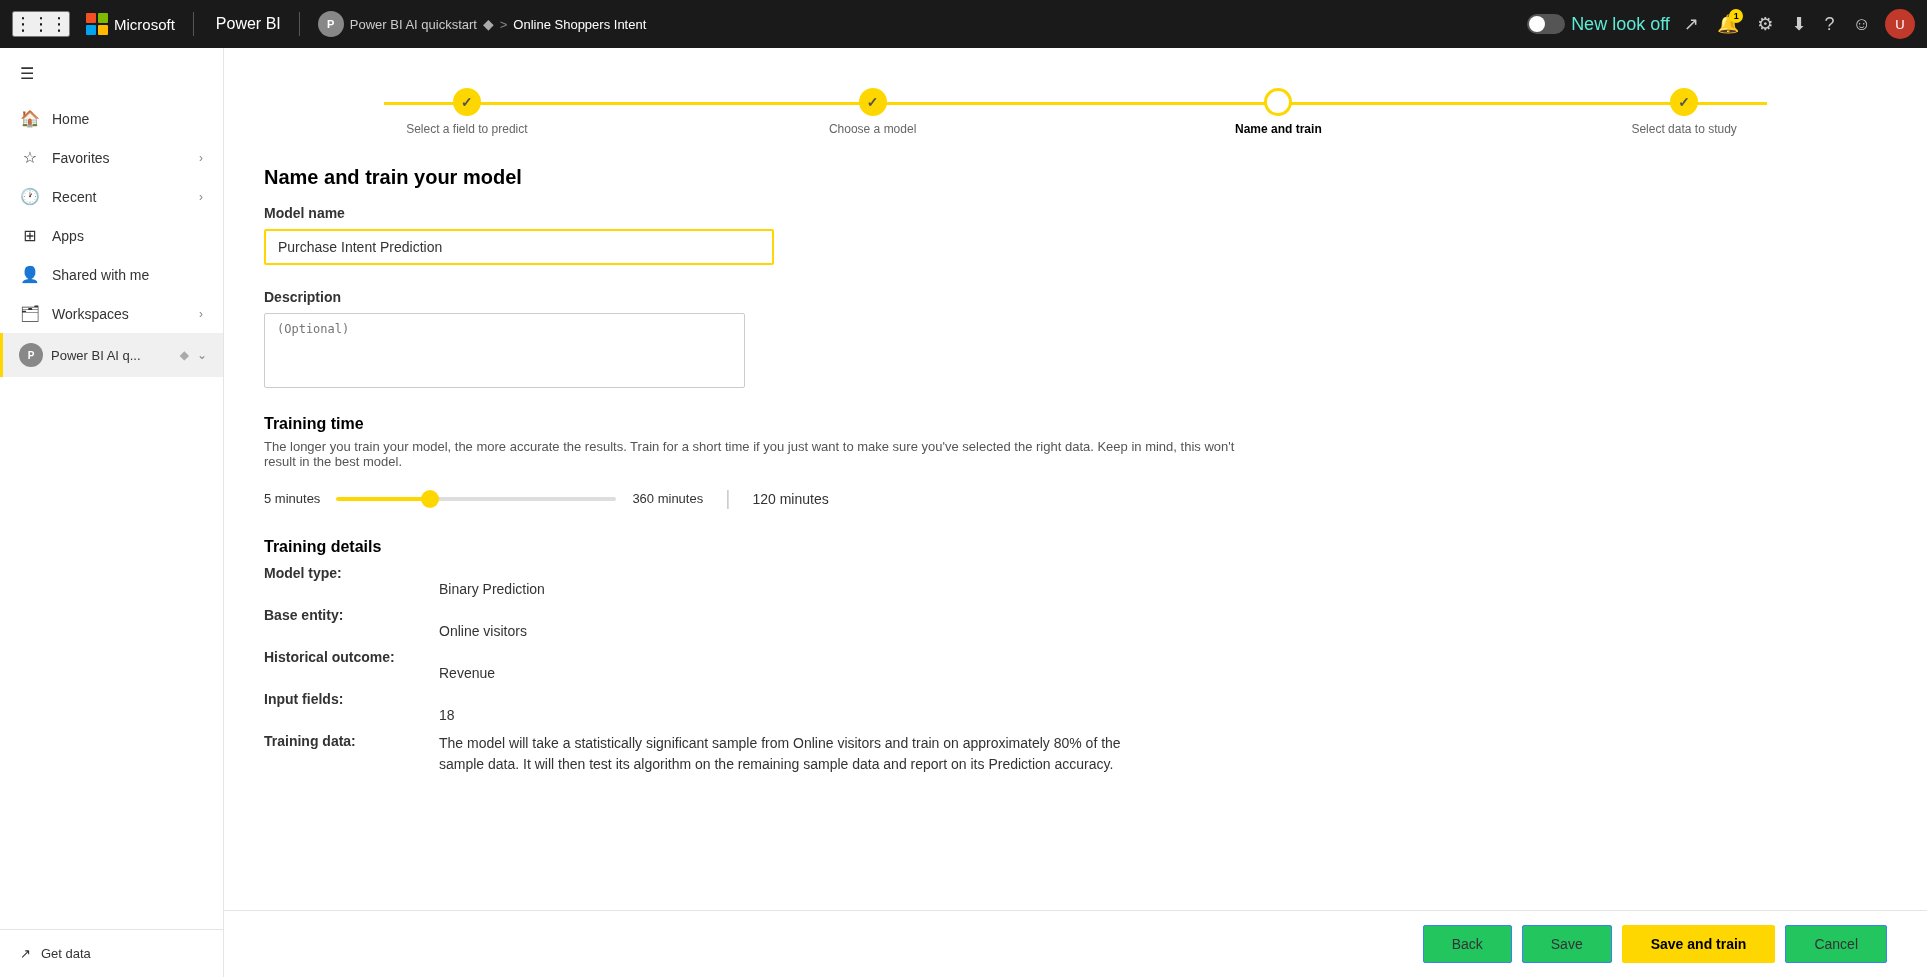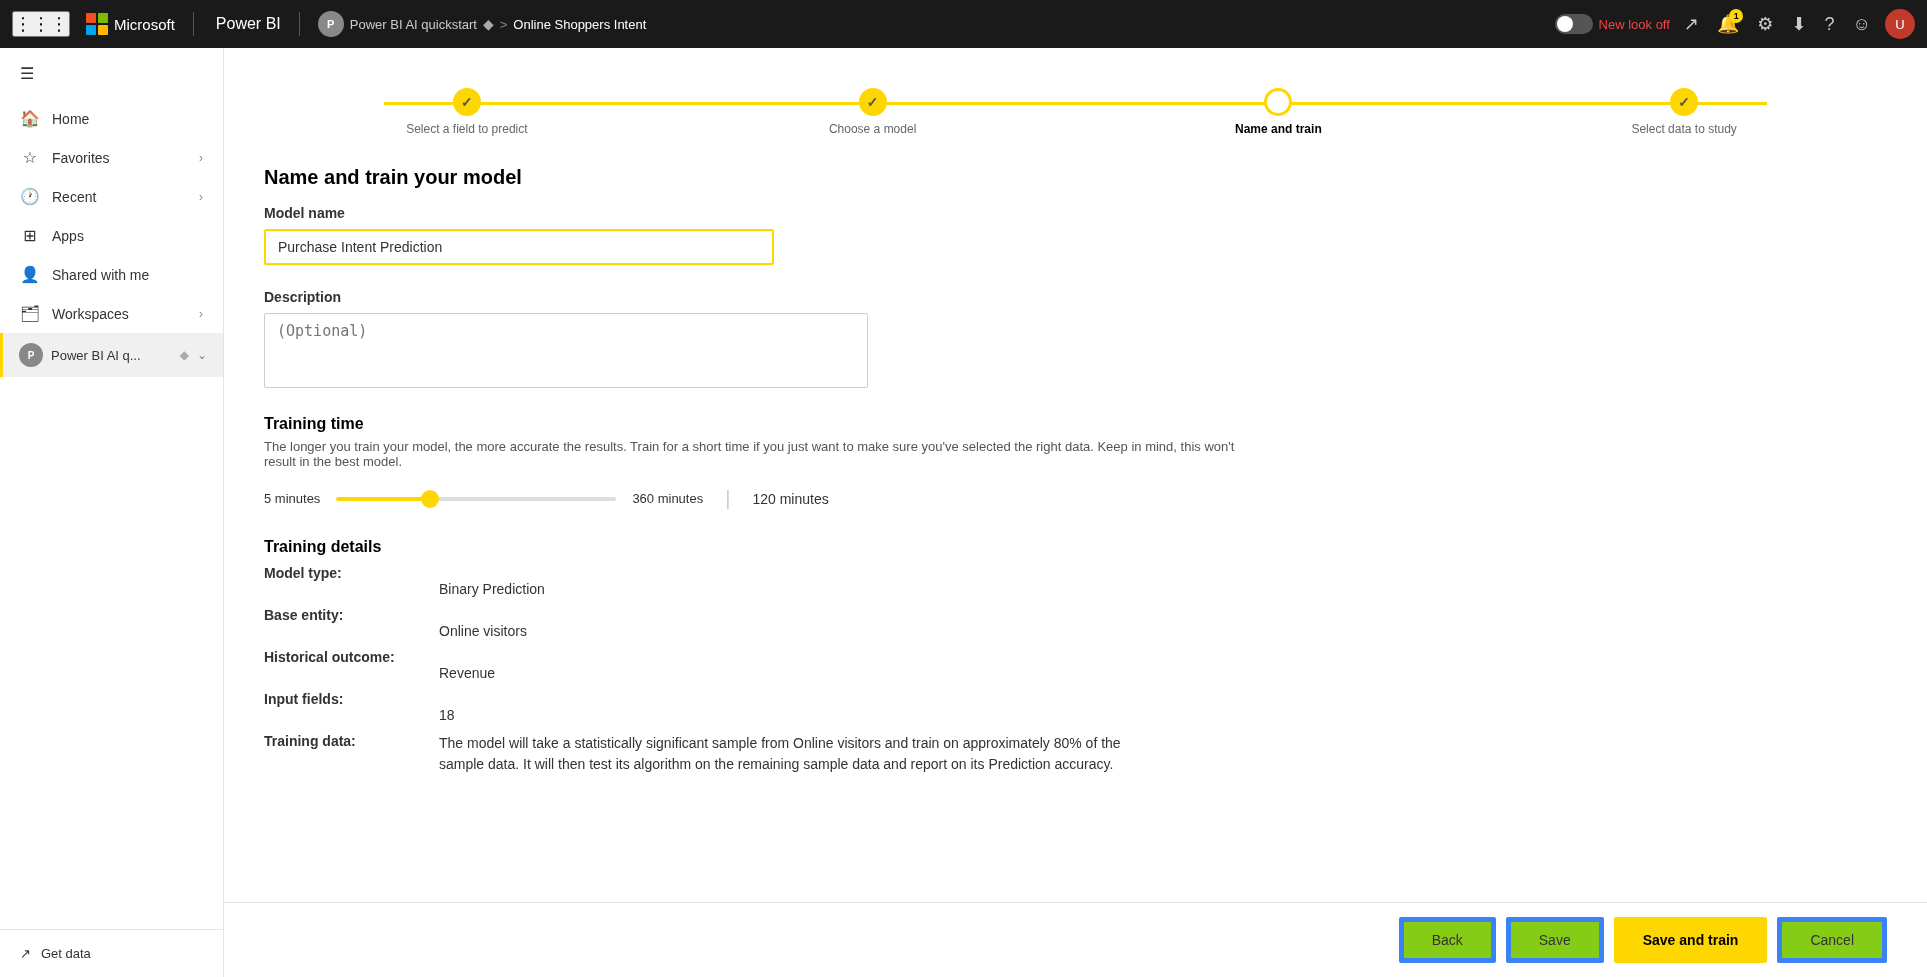--- a/index.html
+++ b/index.html
@@ -25,21 +25,21 @@
     .topnav-logo-squares .sq3 { background: #00a4ef; }
     .topnav-logo-squares .sq4 { background: #ffb900; }
     .topnav-appname { font-size: 16px; font-weight: 400; color: #fff; margin-left: 4px; }
     .topnav-divider { width: 1px; height: 24px; background: #555; margin: 0 8px; }
     .topnav-breadcrumb { display: flex; align-items: center; gap: 6px; font-size: 13px; color: #ccc; }
     .topnav-breadcrumb .workspace-icon { width: 26px; height: 26px; border-radius: 50%; background: #888; display: flex; align-items: center; justify-content: center; font-size: 12px; font-weight: 600; color: #fff; }
     .topnav-breadcrumb .sep { color: #888; }
     .topnav-breadcrumb .diamond { font-size: 14px; color: #aaa; }
     .topnav-breadcrumb .current { color: #fff; }
     .topnav-right { margin-left: auto; display: flex; align-items: center; gap: 10px; }
-    .toggle-container { display: flex; align-items: center; gap: 6px; font-size: 13px; color: #ef4444; }
+    .toggle-container { display: flex; align-items: center; gap: 6px; font-size: 18px; color: #5eead4; }
     .toggle { width: 38px; height: 20px; background: #555; border-radius: 10px; position: relative; cursor: pointer; }
     .toggle-knob { width: 16px; height: 16px; background: #fff; border-radius: 50%; position: absolute; top: 2px; left: 2px; transition: left 0.2s; }
     .topnav-icon-btn { background: none; border: none; color: #ccc; font-size: 18px; cursor: pointer; padding: 4px; position: relative; }
     .badge { position: absolute; top: 0; right: 0; background: #ffd700; color: #000; border-radius: 50%; width: 14px; height: 14px; font-size: 9px; display: flex; align-items: center; justify-content: center; font-weight: 700; }
     .avatar { width: 30px; height: 30px; border-radius: 50%; background: #c0392b; display: flex; align-items: center; justify-content: center; color: #fff; font-size: 13px; overflow: hidden; cursor: pointer; }
 
     
     .main-layout { display: flex; flex: 1; overflow: hidden; }
 
     
@@ -68,42 +68,42 @@
     .step-circle.done { background: #ffd700; border: 3px solid #ffd700; color: #fff; }
     .step-circle.active { background: #fff; border: 3px solid #ffd700; color: #333; width: 28px; height: 28px; }
     .step-circle.done::after { content: '✓'; color: #555; font-size: 14px; }
     .step-label { font-size: 12px; color: #666; text-align: center; }
     .step-label.active-label { font-weight: 700; color: #000; }
 
     
     .section-title { font-size: 20px; font-weight: 600; color: #000; margin-bottom: 18px; }
     .field-label { font-size: 14px; font-weight: 600; color: #333; margin-bottom: 8px; }
     .text-input { width: 510px; border: 2px solid #ffd700; border-radius: 2px; padding: 8px 12px; font-size: 14px; color: #333; outline: none; }
-    .textarea-input { width: 604px; height: 75px; border: 1px solid #ccc; border-radius: 2px; padding: 8px 12px; font-size: 15px; color: #999; resize: none; outline: none; }
+    .textarea-input { width: 481px; height: 75px; border: 1px solid #ccc; border-radius: 2px; padding: 8px 12px; font-size: 12px; color: #999; resize: none; outline: none; }
 
     
     .training-time-title { font-size: 16px; font-weight: 700; color: #000; margin-bottom: 6px; }
     .training-time-desc { font-size: 13px; color: #555; margin-bottom: 18px; max-width: 1000px; }
     .slider-row { display: flex; align-items: center; gap: 16px; }
     .slider-label { font-size: 13px; color: #333; white-space: nowrap; }
     .slider-sep { color: #ccc; font-size: 18px; }
     .slider-value { font-size: 14px; color: #333; font-weight: 500; }
     input[type=range] { -webkit-appearance: none; width: 280px; height: 4px; background: linear-gradient(to right, #ffd700 35%, #ddd 35%); border-radius: 2px; outline: none; cursor: pointer; }
     input[type=range]::-webkit-slider-thumb { -webkit-appearance: none; width: 18px; height: 18px; border-radius: 50%; background: #ffd700; cursor: pointer; }
 
     
     .training-details-title { font-size: 16px; font-weight: 700; color: #000; margin-top: 28px; margin-bottom: 9px; }
     .detail-row { display: flex; margin-bottom: 10px; font-size: 14px; }
     .detail-key { font-weight: 700; color: #333; min-width: 175px; }
     .detail-value { color: #333; margin-top: 16px; }
     .training-data-value { color: #333; max-width: 700px; line-height: 1.5; }
 
     
     .bottom-bar { position: fixed; bottom: 0; right: 0; left: 224px; background: #fff; border-top: 1px solid #e5e5e5; padding: 14px 40px; display: flex; justify-content: flex-end; gap: 10px; z-index: 100; }
-    .btn { padding: 10px 28px; font-size: 14px; cursor: pointer; border: 5px solid #3b82f6; border-radius: 2px; background: #84cc16; color: #333; }
+    .btn { padding: 10px 28px; font-size: 14px; cursor: pointer; border: 1px solid #3b82f6; border-radius: 2px; background: #22c55e; color: #333; }
     .btn-primary { background: #ffd700; border: 1px solid #ffd700; color: #000; font-weight: 600; }
 
     .mb-16 { margin-bottom: 16px; }
     .mb-24 { margin-bottom: 24px; }
   </style>
 </head>
 <body>
 
 <div class="topnav">
   <button class="topnav-waffle">⋮⋮⋮</button>

